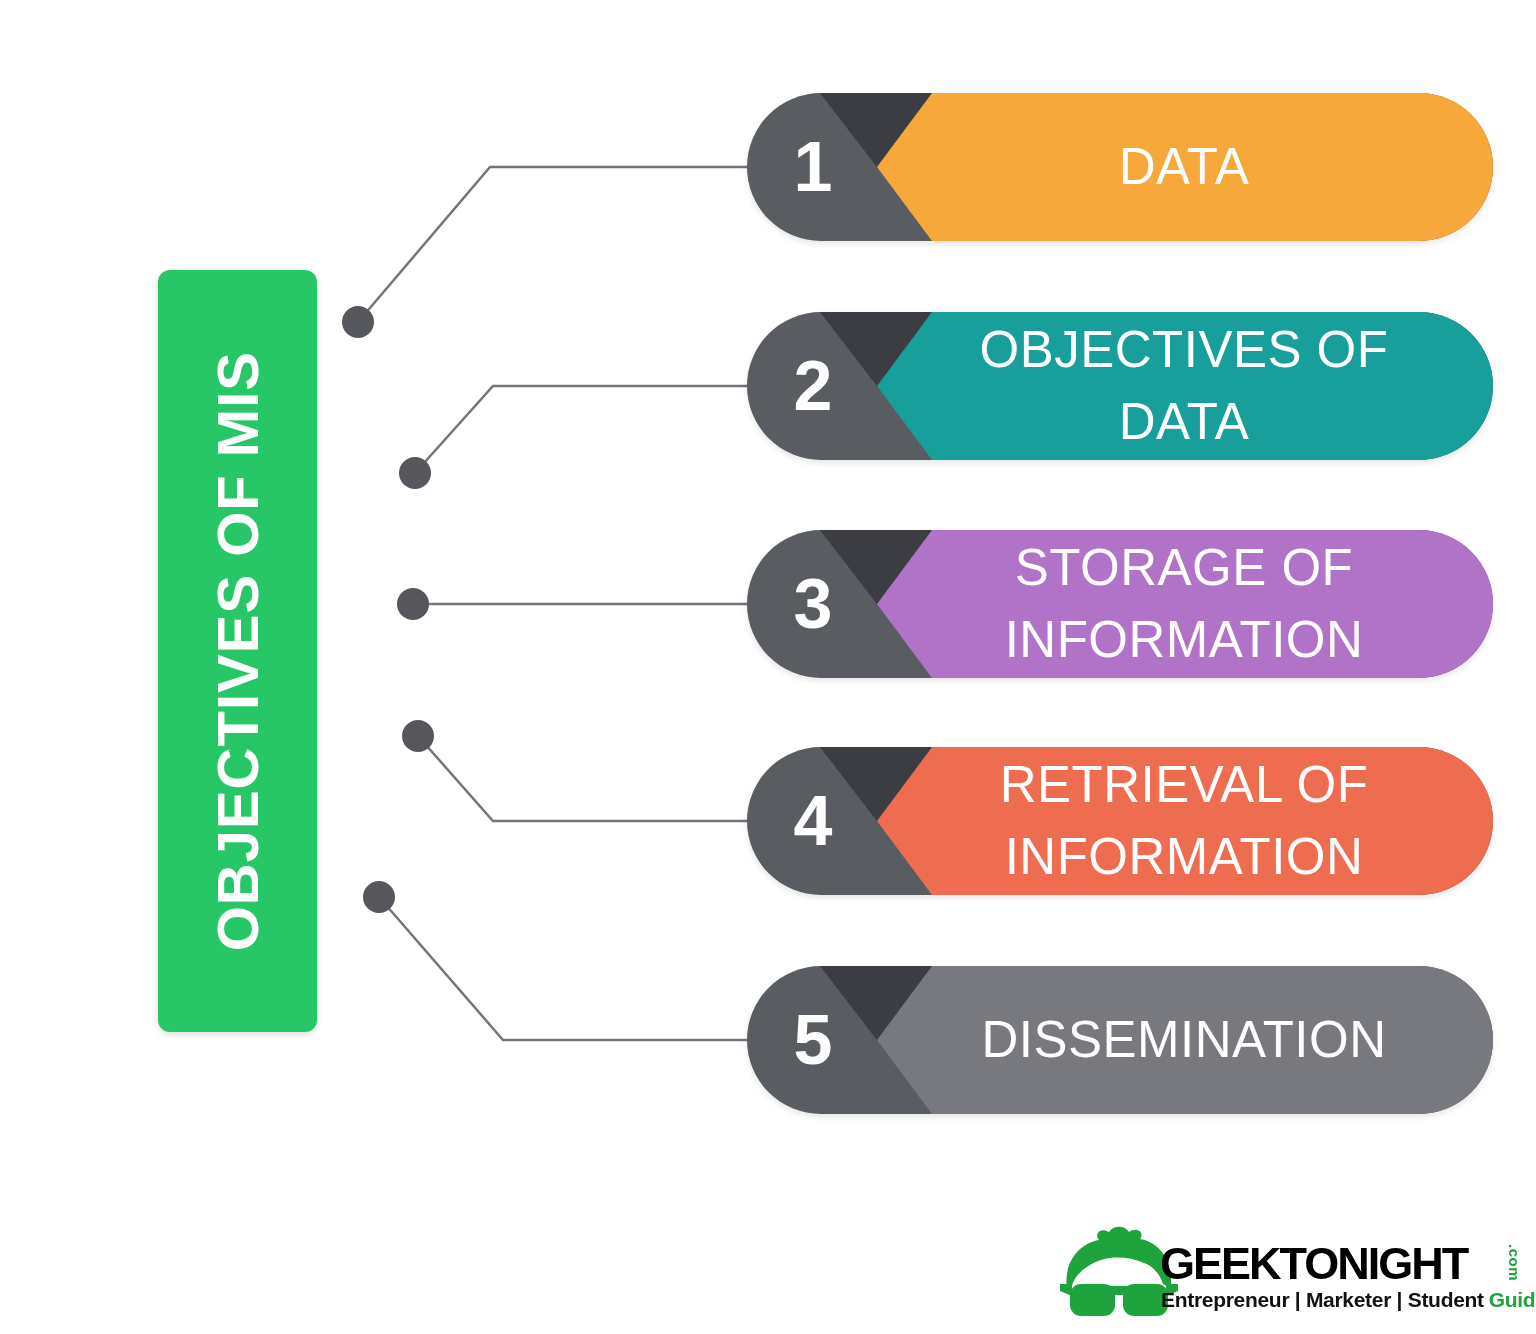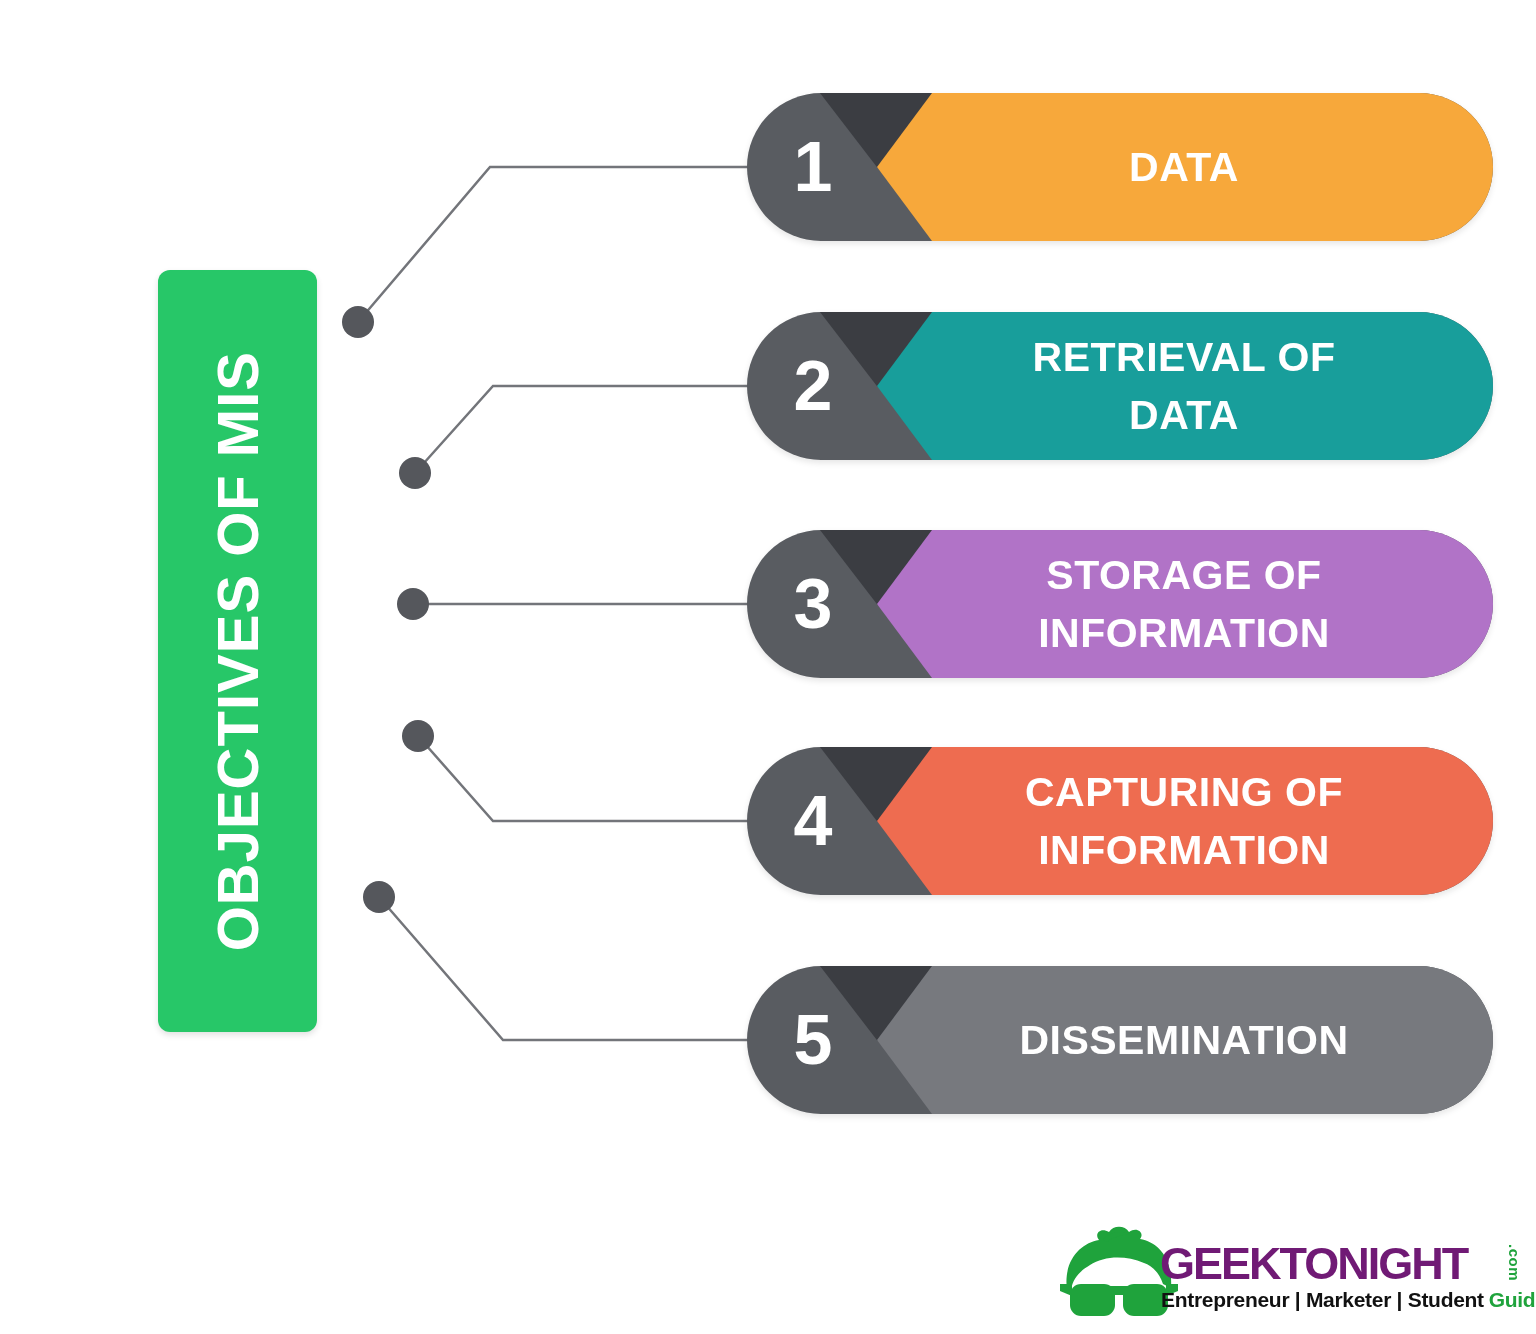--- a/index.html
+++ b/index.html
@@ -80,22 +80,22 @@
   .pill .label {
     position: absolute;
     left: 190px; right: 62px; top: 0;
     height: 100%;
     display: flex;
     flex-direction: column;
     align-items: center;
     justify-content: center;
     text-align: center;
     color: #ffffff;
-    font-weight: bold;
-    font-size: 41px;
+    font-weight: normal;
+    font-size: 51px;
     line-height: 1.42;
     letter-spacing: 0.5px;
     white-space: nowrap;
   }
 
   
   .footer-logo {
     position: absolute;
     left: 1058px;
     top: 1220px;
@@ -172,41 +172,41 @@
     <div class="label">
       <span>DATA</span>
     </div>
   </div>
 
   <div class="pill" style="top: 312px; background-color: rgb(89, 92, 97);">
     <div class="fold" style="background-color: rgb(59, 61, 66);"></div>
     <div class="body" style="background-color: rgb(24, 158, 155);"></div>
     <div class="num">2</div>
     <div class="label">
-      <span>RETRIEVAL OF</span>
+      <span>OBJECTIVES OF</span>
       <span>DATA</span>
     </div>
   </div>
 
   <div class="pill" style="top: 530px; background-color: rgb(89, 92, 97);">
     <div class="fold" style="background-color: rgb(59, 61, 66);"></div>
     <div class="body" style="background-color: rgb(177, 115, 199);"></div>
     <div class="num">3</div>
     <div class="label">
       <span>STORAGE OF</span>
       <span>INFORMATION</span>
     </div>
   </div>
 
   <div class="pill" style="top: 747px; background-color: rgb(89, 92, 97);">
     <div class="fold" style="background-color: rgb(59, 61, 66);"></div>
     <div class="body" style="background-color: rgb(238, 108, 80);"></div>
     <div class="num">4</div>
     <div class="label">
-      <span>CAPTURING OF</span>
+      <span>RETRIEVAL OF</span>
       <span>INFORMATION</span>
     </div>
   </div>
 
   <div class="pill" style="top: 966px; background-color: rgb(89, 92, 97);">
     <div class="fold" style="background-color: rgb(59, 61, 66);"></div>
     <div class="body" style="background-color: rgb(119, 121, 126);"></div>
     <div class="num">5</div>
     <div class="label">
       <span>DISSEMINATION</span>
@@ -219,21 +219,21 @@
         <path d="M8,64 C4,34 22,17 40,14 C35,8 41,1 50,6 C54,-1 66,-1 70,6 C78,0 86,7 81,13 C99,16 114,32 112,62 L104,58 C100,46 92,39 85,37 C66,29 45,30 31,39 C21,45 14,52 12,64 Z"></path>
         <path d="M44,14 C50,6 62,4 70,8 C62,9 52,12 48,16 Z"></path>
         <rect x="11" y="58" width="45" height="32" rx="11"></rect>
         <rect x="64" y="58" width="45" height="32" rx="11"></rect>
         <rect x="50" y="60" width="20" height="9"></rect>
         <polygon points="1,58 13,58 13,70 1,65"></polygon>
         <polygon points="107,58 119,58 119,65 107,70"></polygon>
       </g>
     </svg>
     <div class="brand-row">
-      <span class="brand-text" style="color: #701a75;">GEEKTONIGHT</span>
+      <span class="brand-text" style="color: #000000;">GEEKTONIGHT</span>
     </div>
     <span class="domain-text" style="color: rgb(31, 163, 60);">.com</span>
     <div class="tagline-row">
       <span style="color: rgb(17, 17, 17);">Entrepreneur | Marketer | Student</span><span class="sep"></span><span style="color: rgb(31, 163, 60);">Guide</span>
     </div>
   </div>
 
 </div>
 
 </body></html>

